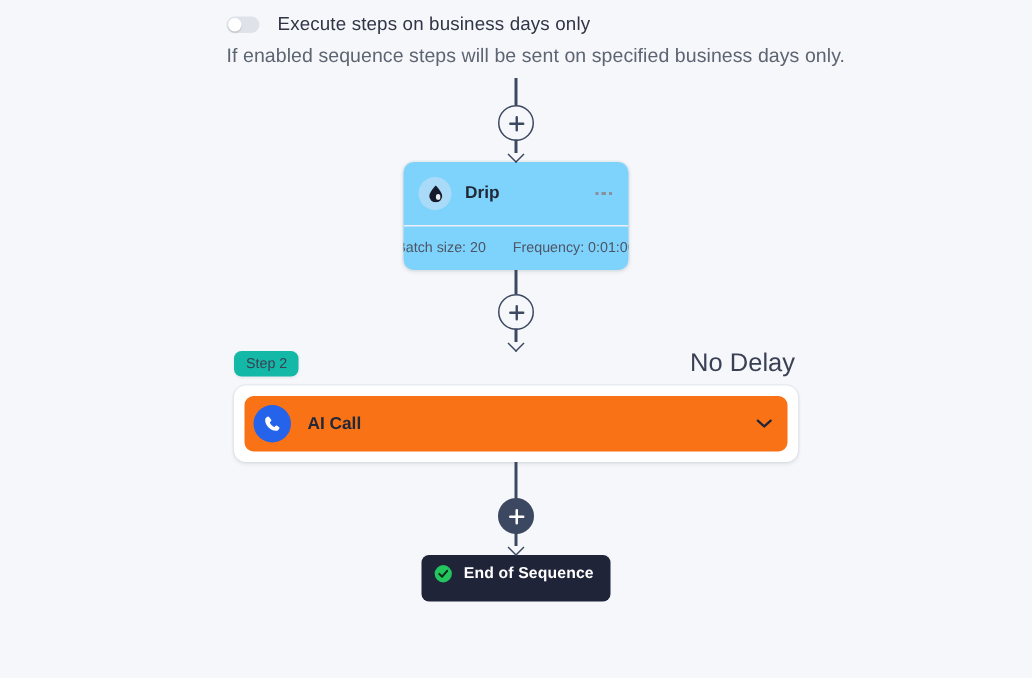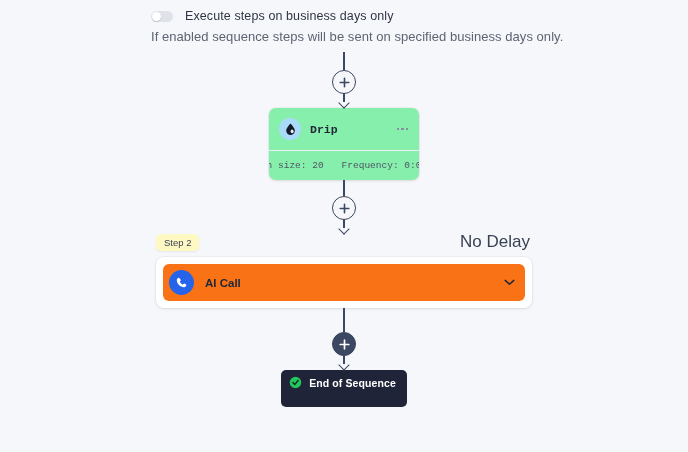--- a/index.html
+++ b/index.html
@@ -122,26 +122,25 @@
   }
   .plus-filled {
     background: #3c4861;
     border: 1.7px solid #3c4861;
   }
   .plus svg { display: block; }
 
   
   .drip-card {
     width: 150px;
-    background: #86efac;
+    background: #7dd3fc;
     border-radius: 7px;
     box-shadow: 0 1px 3px rgba(35,45,70,.10), 0 0 0 1px rgba(35,45,70,.04);
     overflow: hidden;
     flex: 0 0 auto;
-    font-family: Liberation Mono, monospace;
   }
   .drip-head {
     display: flex;
     align-items: center;
     padding: 10px 11px 10px 10px;
     gap: 9px;
   }
   .drip-icon {
     width: 22px;
     height: 22px;
@@ -191,21 +190,21 @@
     flex: 0 0 auto;
   }
   .step-meta {
     display: flex;
     align-items: center;
     justify-content: space-between;
     margin-bottom: 7px;
     height: 16px;
   }
   .step-badge {
-    background: #fef9c3;
+    background: #14b8a6;
     border-radius: 5px;
     padding: 3px 8px;
     font-size: 9.5px;
     color: #3a4154;
     box-shadow: 0 1px 2px rgba(35,45,70,.07);
   }
   .step-delay {
     font-size: 17px;
     color: #3a4154;
     padding-right: 2px;
@@ -244,23 +243,23 @@
   .chev {
     flex: 0 0 auto;
     display: block;
   }
 
   
   .end-badge {
     background: #1f2438;
     border-radius: 5px;
     display: flex;
-    align-items: flex-end;
+    align-items: flex-start;
     gap: 7px;
-    padding: 6px 11px 18px 8px;
+    padding: 6px 11px 12px 8px;
     flex: 0 0 auto;
   }
   .end-badge .lbl {
     font-size: 10.5px;
     font-weight: bold;
     color: #ffffff;
     letter-spacing: .1px;
   }
 </style>
 </head>

